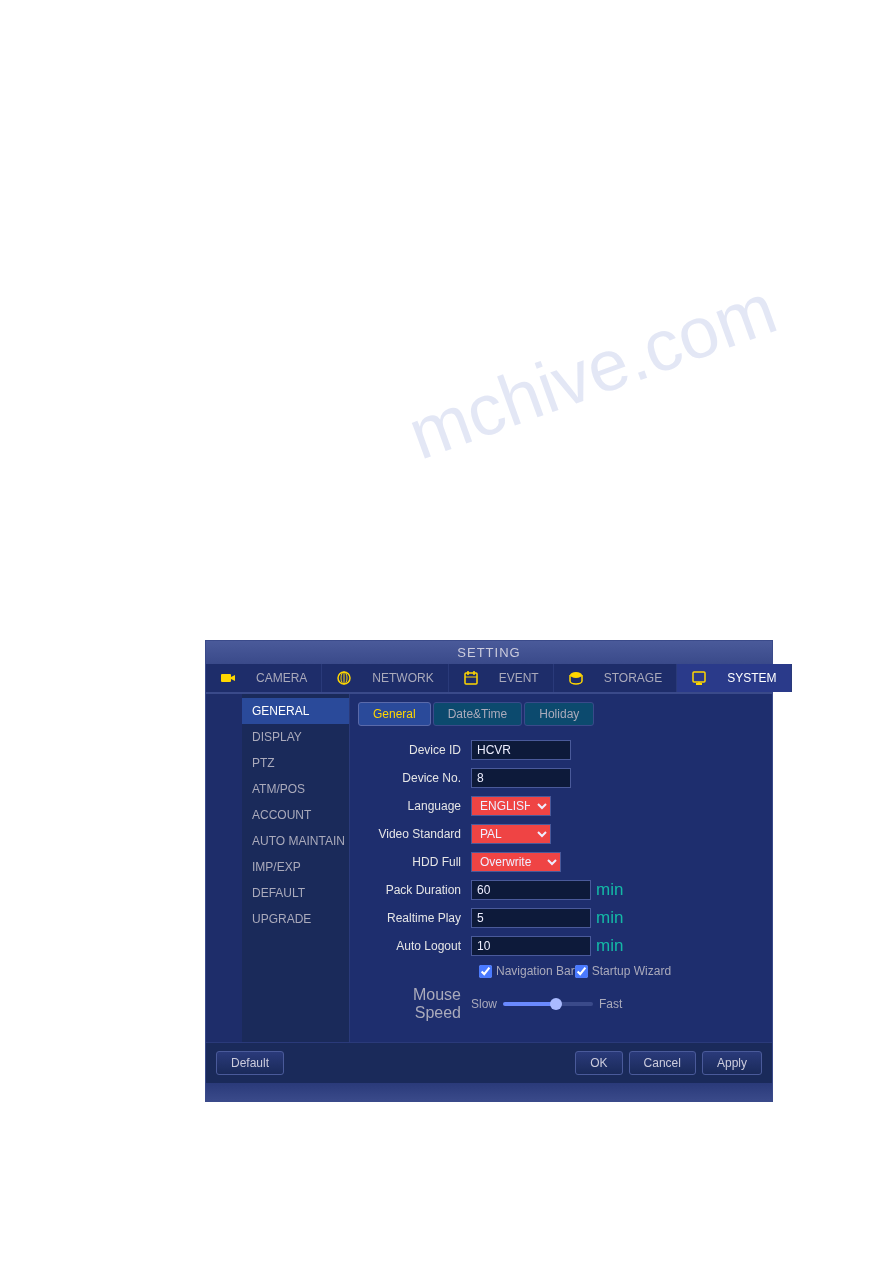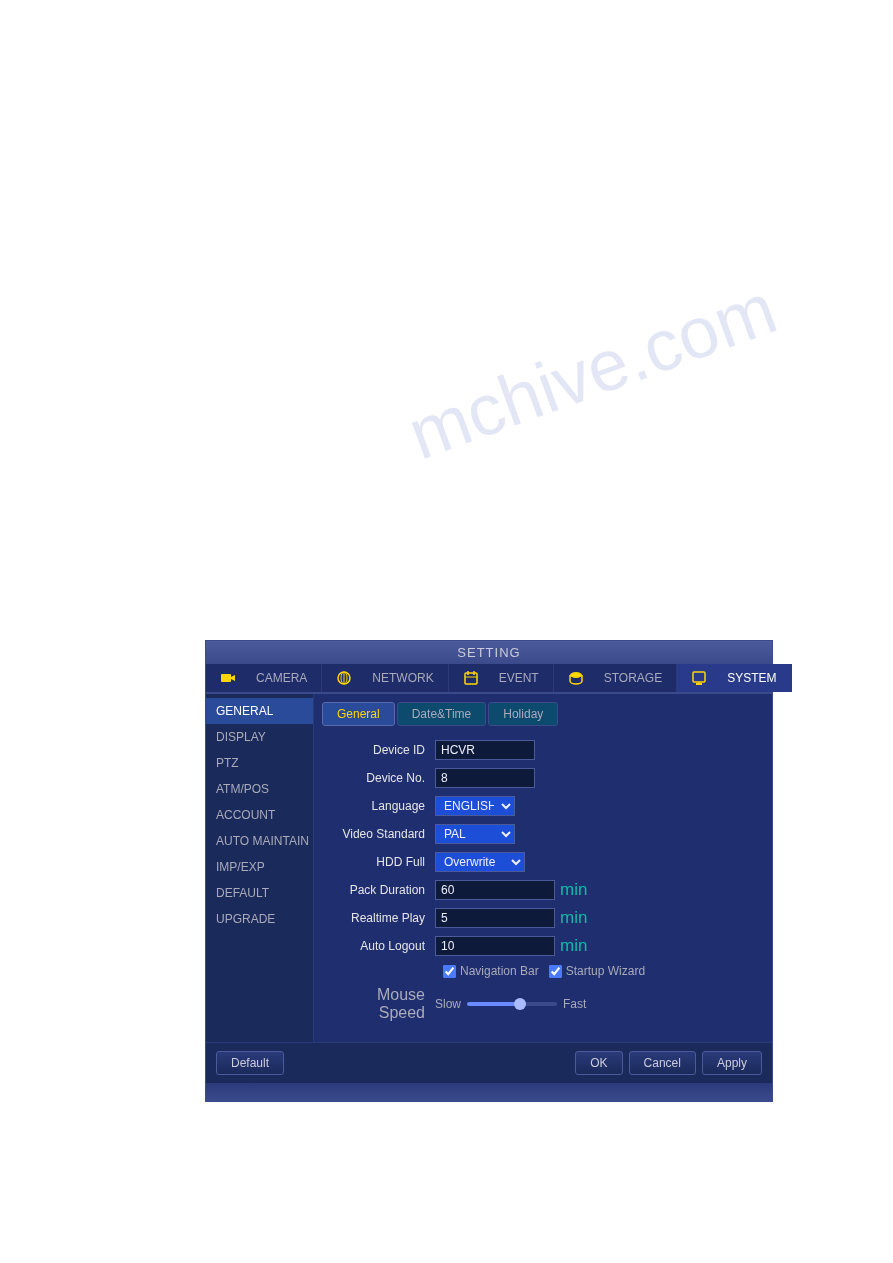--- a/index.html
+++ b/index.html
@@ -71,20 +71,21 @@
     .nav-tab-icon {
       width: 16px;
       height: 16px;
       display: inline-block;
     }
 
     
     .main-content {
       display: flex;
       background: #1e2d6a;
+      padding-left: 36px;
     }
 
     
     .sidebar {
       width: 108px;
       background: #1a2a5a;
       padding: 4px 0;
       border-right: 1px solid #2a3a7a;
     }
     .sidebar-item {
@@ -148,21 +149,21 @@
       background: #0d1a3a;
       border: 1px solid #4a5a9a;
       color: #eef;
       font-size: 12px;
       padding: 2px 5px;
       height: 20px;
       width: 100px;
       outline: none;
     }
     .form-select {
-      background: #1d4ed8;
+      background: #ef4444;
       border: 1px solid #4a5a9a;
       color: #eef;
       font-size: 12px;
       padding: 1px 4px;
       height: 20px;
       width: 80px;
       outline: none;
       appearance: auto;
     }
     .form-input-wide {
@@ -173,21 +174,20 @@
       margin-left: 5px;
       font-size: 17px;
     }
 
     
     .checkbox-row {
       display: flex;
       align-items: center;
       margin-bottom: 8px;
       margin-left: 113px;
-      gap: 10px;
     }
     .checkbox-item {
       display: flex;
       align-items: center;
       gap: 4px;
       color: #aab;
       font-size: 12px;
     }
     .checkbox-item input[type="checkbox"] {
       width: 13px;

